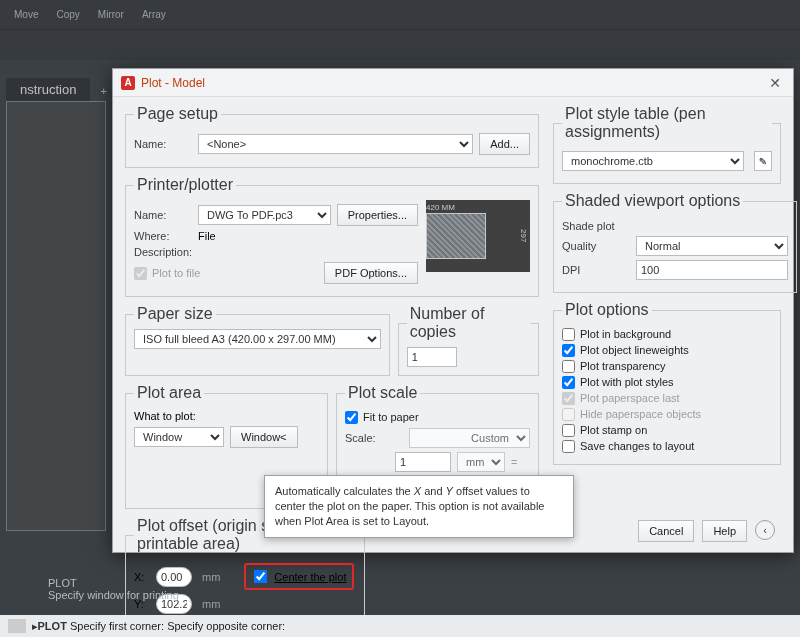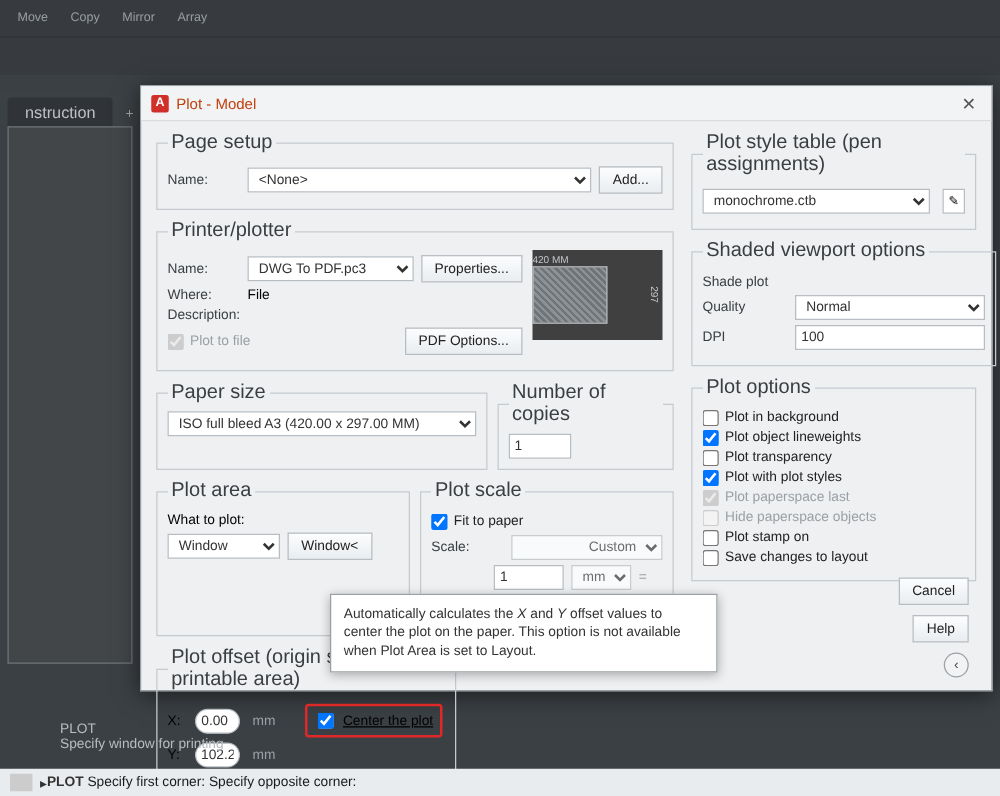--- a/index.html
+++ b/index.html
@@ -52,21 +52,21 @@
 
 .plotoffset input[type=text]{ width:36px;border-radius:10px; }
 .unit { color:#9aa0a5; margin-left:4px; }
 
 .centerbox { border:2px solid #e02828; border-radius:3px; padding:2px 6px 2px 4px; display:inline-flex; align-items:center; gap:4px; }
 .centerbox span { text-decoration:underline; }
 
 .tooltip { position:absolute; left:264px; top:475px; width:310px; background:#fff; border:1px solid #9aa0a5; padding:8px 10px; color:#333; box-shadow:0 2px 8px rgba(0,0,0,.3); z-index:5; font-size:11px; line-height:1.35; }
 .tooltip i { font-style:italic; }
 
-.footer { position:absolute; right:18px; bottom:10px; display:flex; gap:8px; align-items:flex-end;flex-direction:column; }
+.footer { position:absolute; right:18px; bottom:10px; display:flex; gap:8px; align-items:flex-start; }
 .circlebtn { width:20px; height:20px; border:1px solid #9aa0a5; border-radius:50%; display:flex; align-items:center; justify-content:center; color:#444; background:#f1f3f5; cursor:pointer; }
 
 .radio { display:flex; align-items:center; gap:5px; margin:3px 0; }
 .radio input { margin:0; }
 
 .pststub { width:18px; height:20px; border:1px solid #b7bdc2; background:#fff; display:flex; align-items:center; justify-content:center; font-size:10px; margin-left:4px; cursor:pointer; }
 
 .sendicon { width:24px; height:22px; border:1px solid #b7bdc2; background:#fff; margin-left:auto; display:flex; align-items:center; justify-content:center; color:#1e6fb8; font-size:12px; cursor:pointer; }
 
 .cmdhist { position:absolute; left:48px; bottom:36px; color:#b7bcc0; font-family:Consolas,monospace; font-size:12px; }

